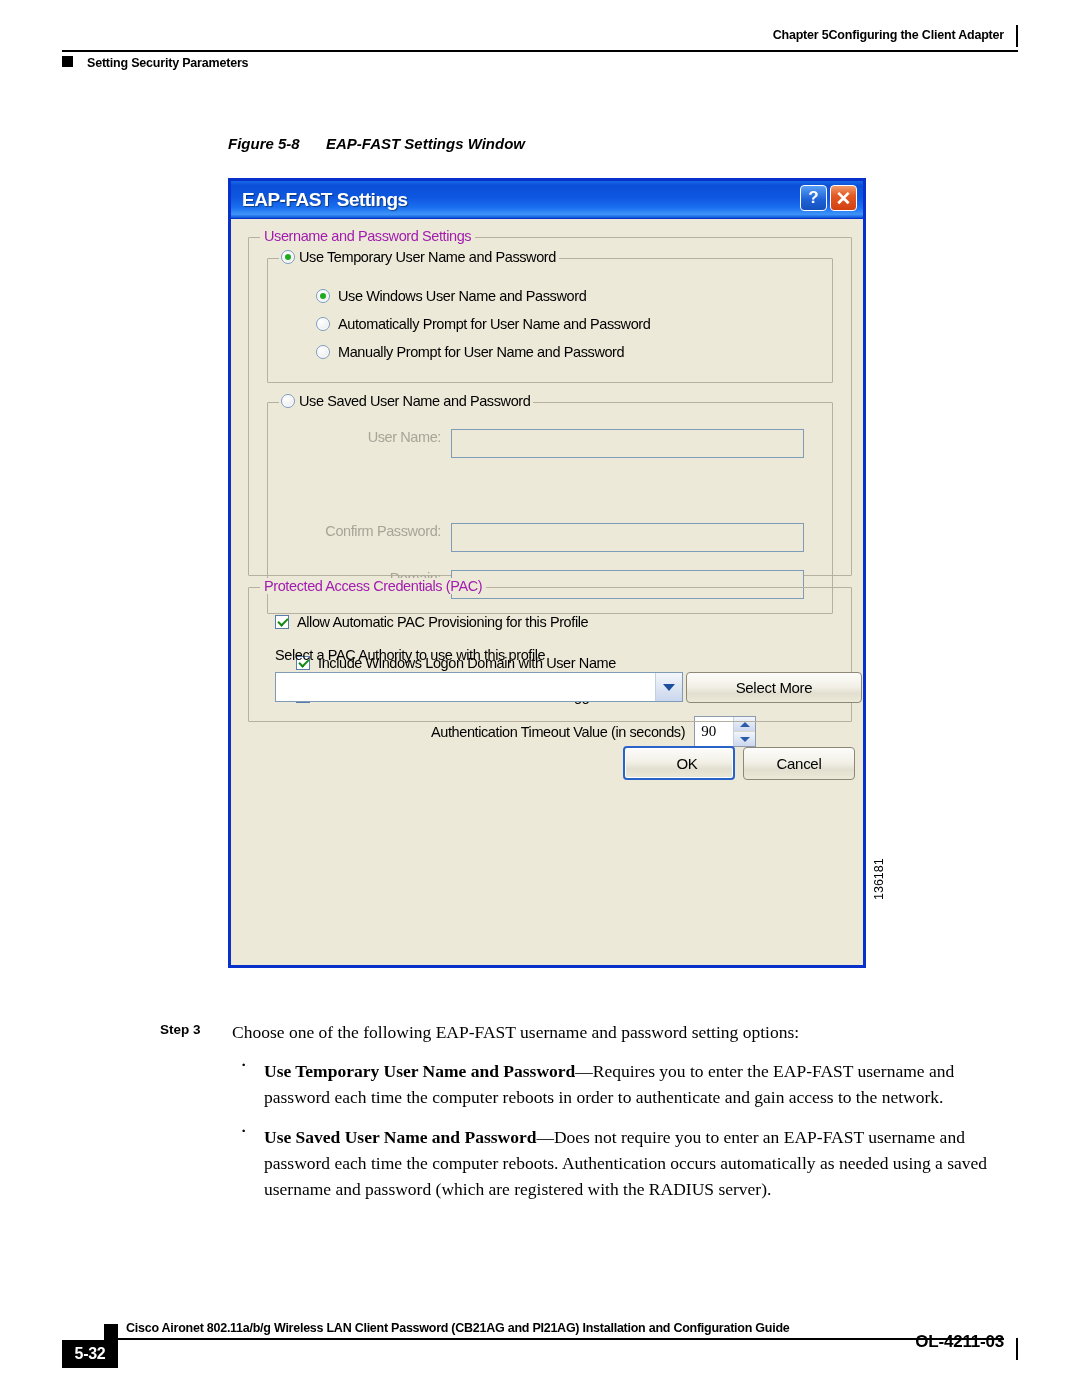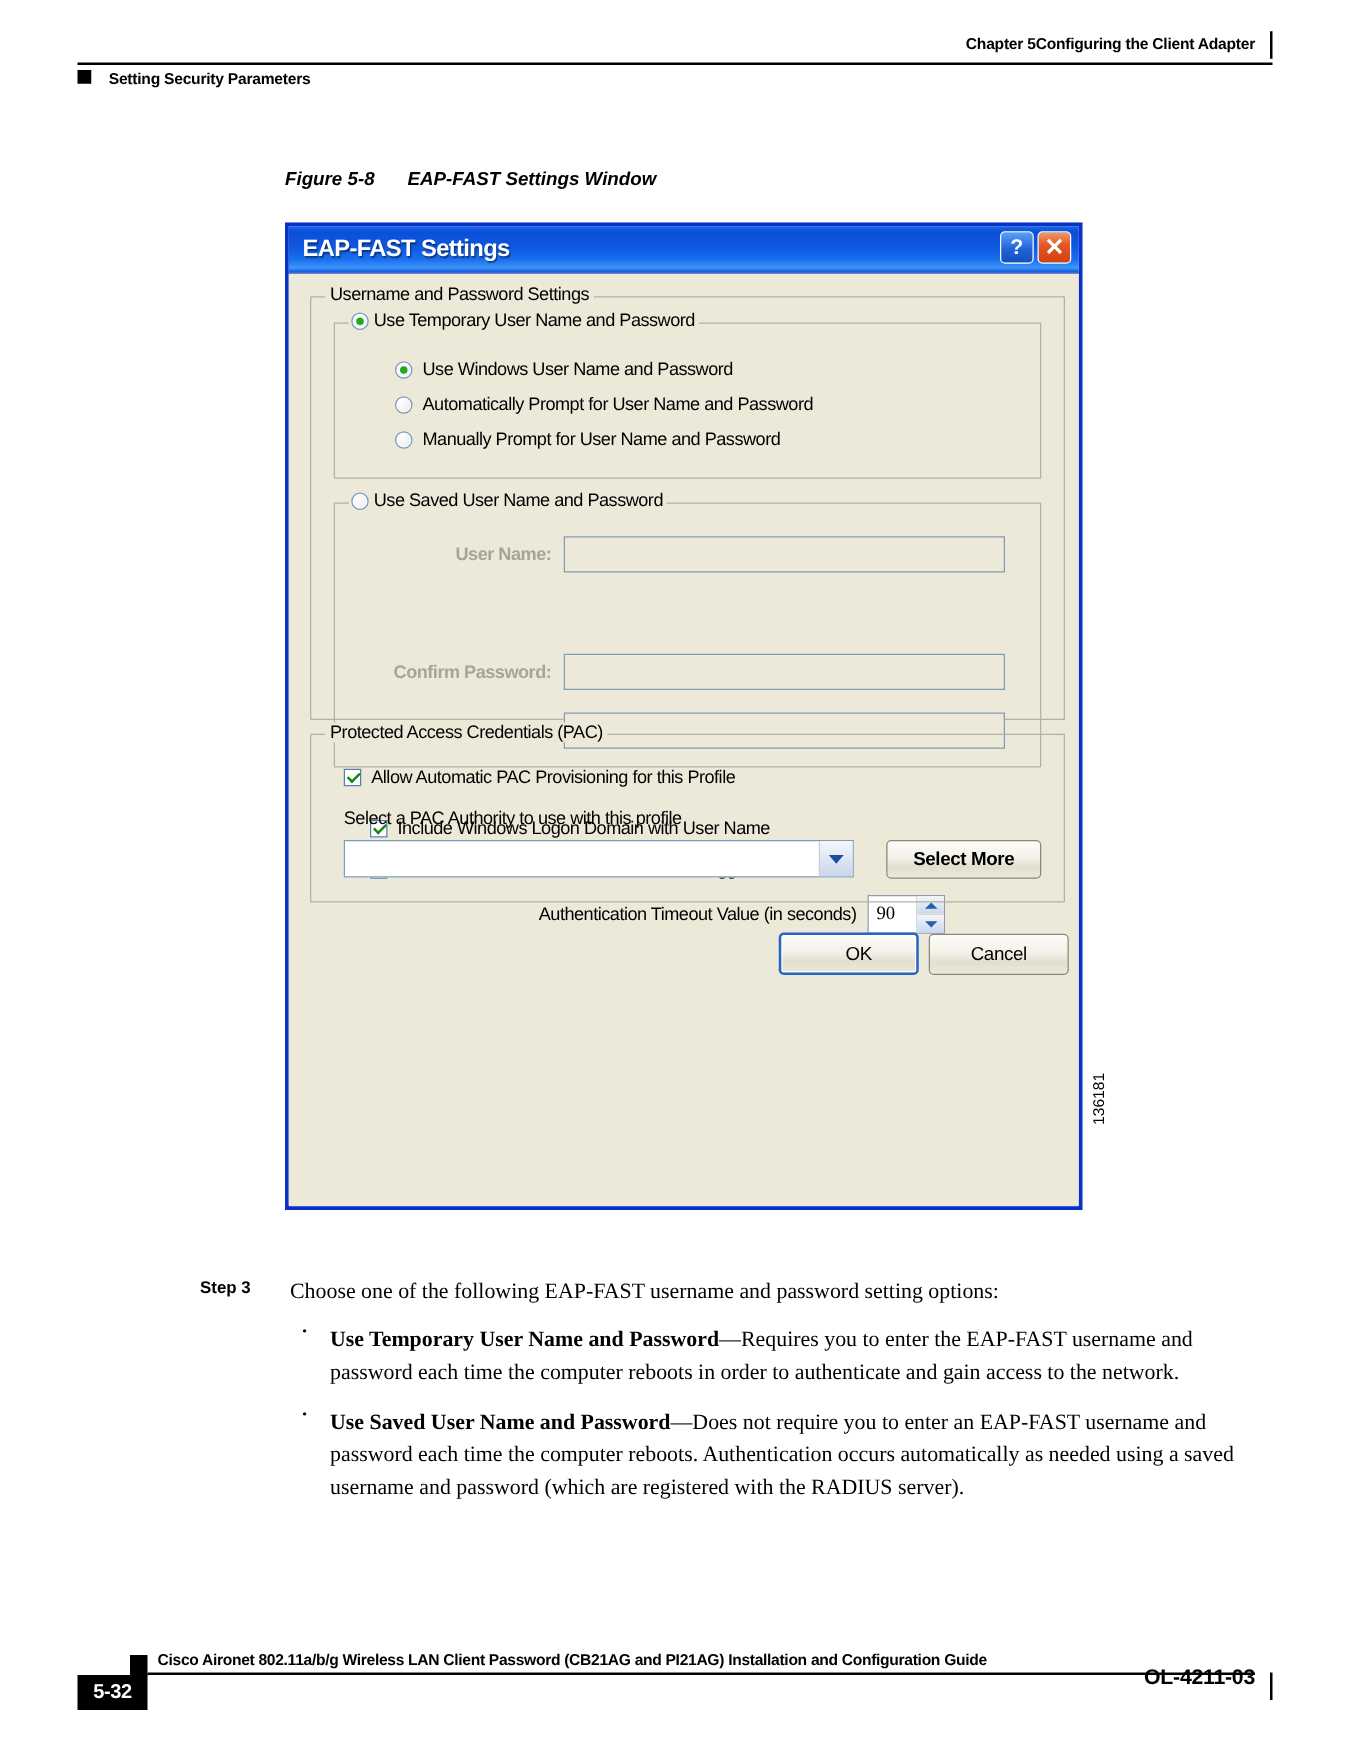--- a/index.html
+++ b/index.html
@@ -135,21 +135,21 @@
   .groupbox {
     position: absolute;
     border: 1px solid #b5b0a0;
     border-radius: 1px;
   }
   .gb-title {
     position: absolute;
     top: -10px; left: 11px;
     background: #ece9d8;
     padding: 0 4px;
-    color: #000000;
+    color: #a21caf;
     font-family: "Liberation Sans", sans-serif;
     font-size: 14.5px;
     letter-spacing: -0.4px;
     white-space: nowrap;
   }
   .gb-title-plain {
     color: #000;
   }
 
   
@@ -198,22 +198,20 @@
     font-family: "Liberation Sans", sans-serif;
     font-size: 14.5px;
     letter-spacing: -0.4px;
     color: #000;
   }
 
   
   .field-row {
     position: absolute;
     display: flex;
-    align-items: center;
-    font-weight: bold;
   }
   .field-label {
     font-family: "Liberation Sans", sans-serif;
     font-size: 14.5px;
     letter-spacing: -0.4px;
     color: #a8a498;
     text-align: right;
     width: 168px;
     margin-right: 10px;
     white-space: nowrap;
@@ -538,21 +536,21 @@
 
         <div class="ctl-label" style="position:absolute; left:26px; top:59px; white-space:nowrap;">Select a PAC Authority to use with this profile</div>
 
         <div class="combo" style="left:26px; top:84px;">
           <span class="combo-val"></span>
           <span class="combo-arrow">
               <span class="chev"></span>
             </span>
         </div>
 
-        <div class="btn" style="left:460px; top:84px; width:124px; height:31px;font-weight:bold;">Select More</div>
+        <div class="btn" style="left:437px; top:84px; width:176px; height:31px;">Select More</div>
       </div>
 
       <div class="btn focus" style="left:392px; top:527px; width:112px; height:34px;">OK</div>
       <div class="btn" style="left:512px; top:528px; width:112px; height:33px;">Cancel</div>
 
     </div>
   </div>
 </div>
 
 <div class="fig-id">136181</div>

